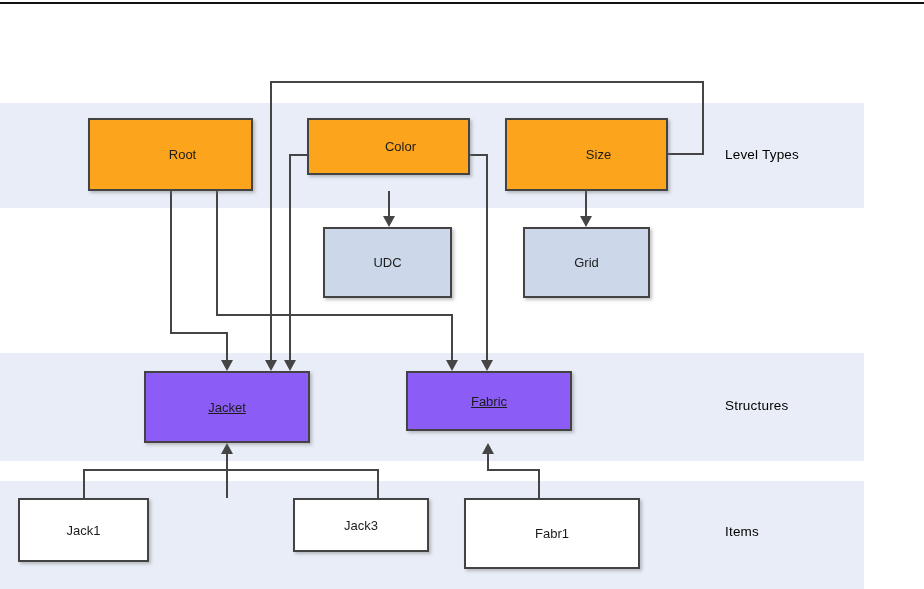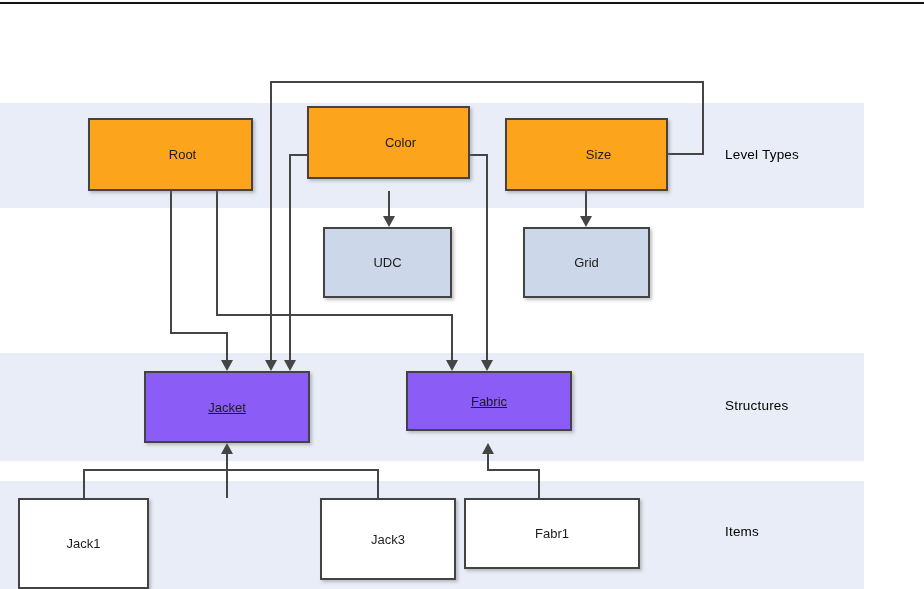--- a/index.html
+++ b/index.html
@@ -76,45 +76,45 @@
       <polygon points="383,216 395,216 389,227"></polygon>
       <polygon points="580,216 592,216 586,227"></polygon>
       <polygon points="221,454 233,454 227,443"></polygon>
       <polygon points="482,454 494,454 488,443"></polygon>
     </g>
   </svg>
 
   <div class="node lvl" style="left:88px;top:118px;width:165px;height:73px">
     <span>Root</span>
   </div>
-  <div class="node lvl" style="left:307px;top:106px;width:163px;height:73px">
+  <div class="node lvl" style="left:307px;top:118px;width:163px;height:57px">
     <span>Color</span>
   </div>
   <div class="node lvl" style="left:505px;top:118px;width:163px;height:73px">
     <span>Size</span>
   </div>
 
   <div class="node sub" style="left:323px;top:227px;width:129px;height:71px">
     <span>UDC</span>
   </div>
   <div class="node sub" style="left:523px;top:227px;width:127px;height:71px">
     <span>Grid</span>
   </div>
 
   <div class="node struct" style="left:144px;top:371px;width:166px;height:72px">
     <span>Jacket</span>
   </div>
   <div class="node struct" style="left:406px;top:371px;width:166px;height:60px">
     <span>Fabric</span>
   </div>
 
-  <div class="node item" style="left:18px;top:498px;width:131px;height:91px">
+  <div class="node item" style="left:18px;top:498px;width:131px;height:64px">
     <span>Jack1</span>
   </div>
-  <div class="node item" style="left:320px;top:498px;width:136px;height:82px">
+  <div class="node item" style="left:293px;top:498px;width:136px;height:54px">
     <span>Jack3</span>
   </div>
   <div class="node item" style="left:464px;top:498px;width:176px;height:71px">
     <span>Fabr1</span>
   </div>
 
   <div class="row-label r1">Level Types</div>
   <div class="row-label r2">Structures</div>
   <div class="row-label r3">Items</div>
 

